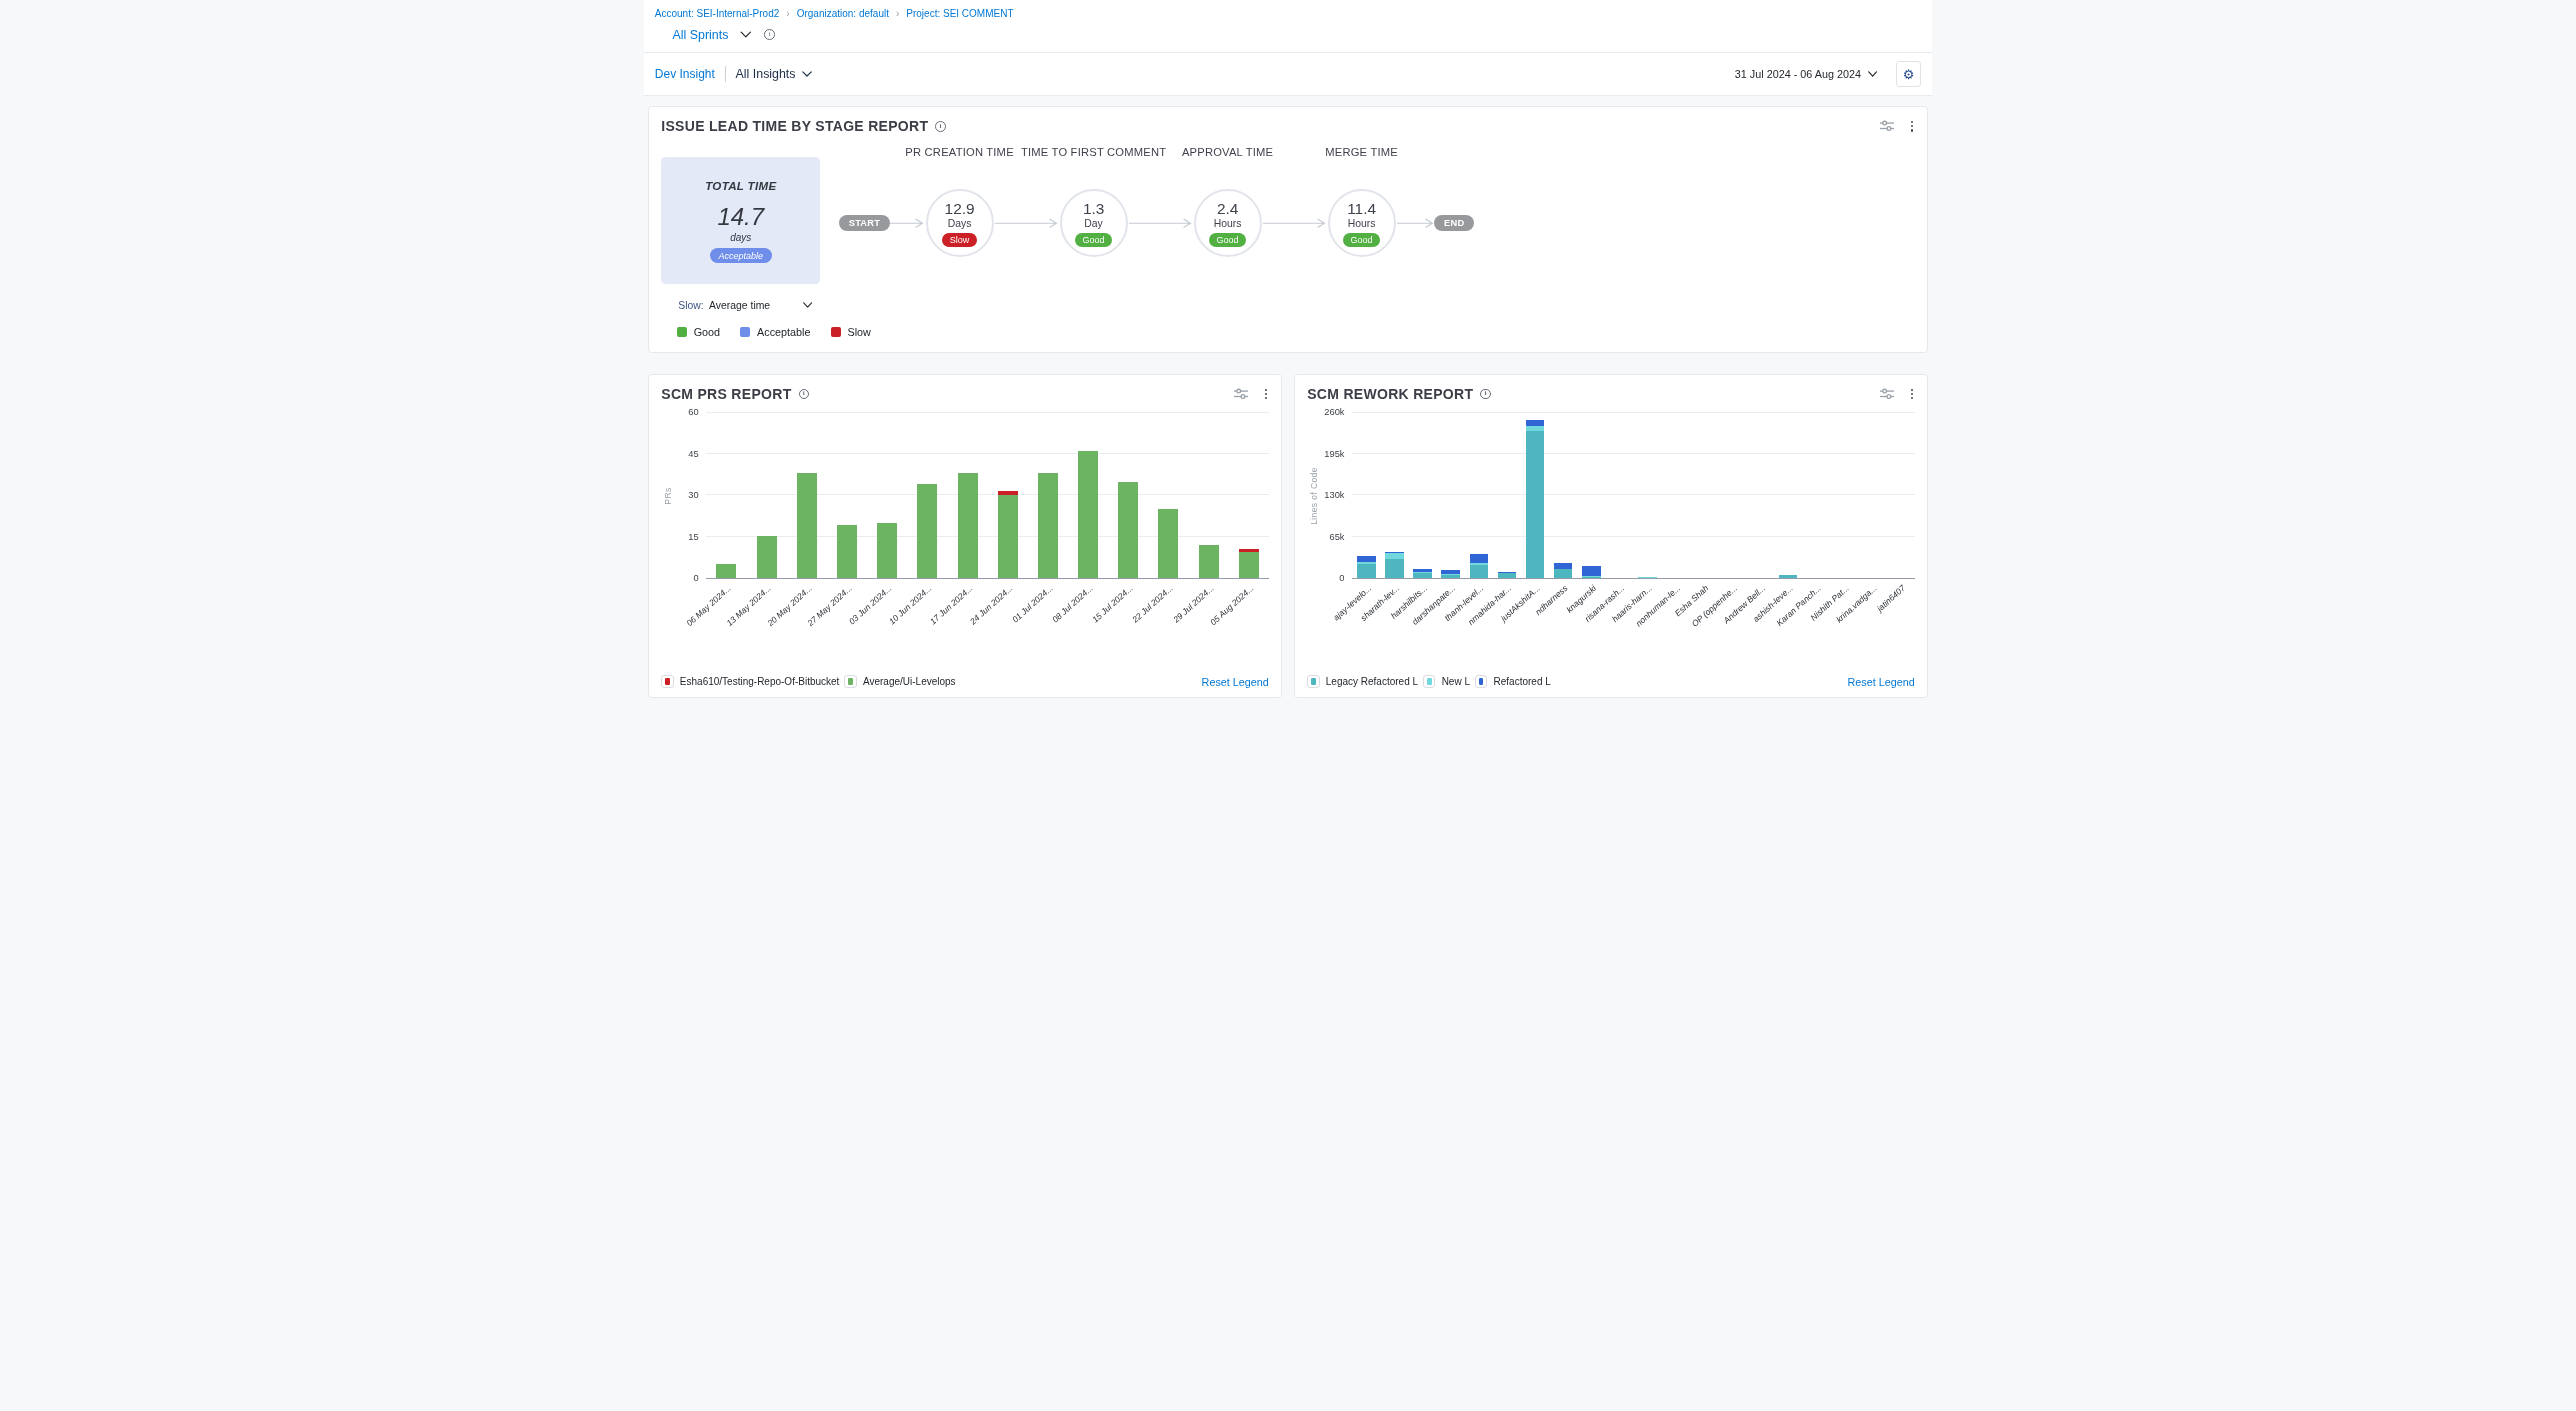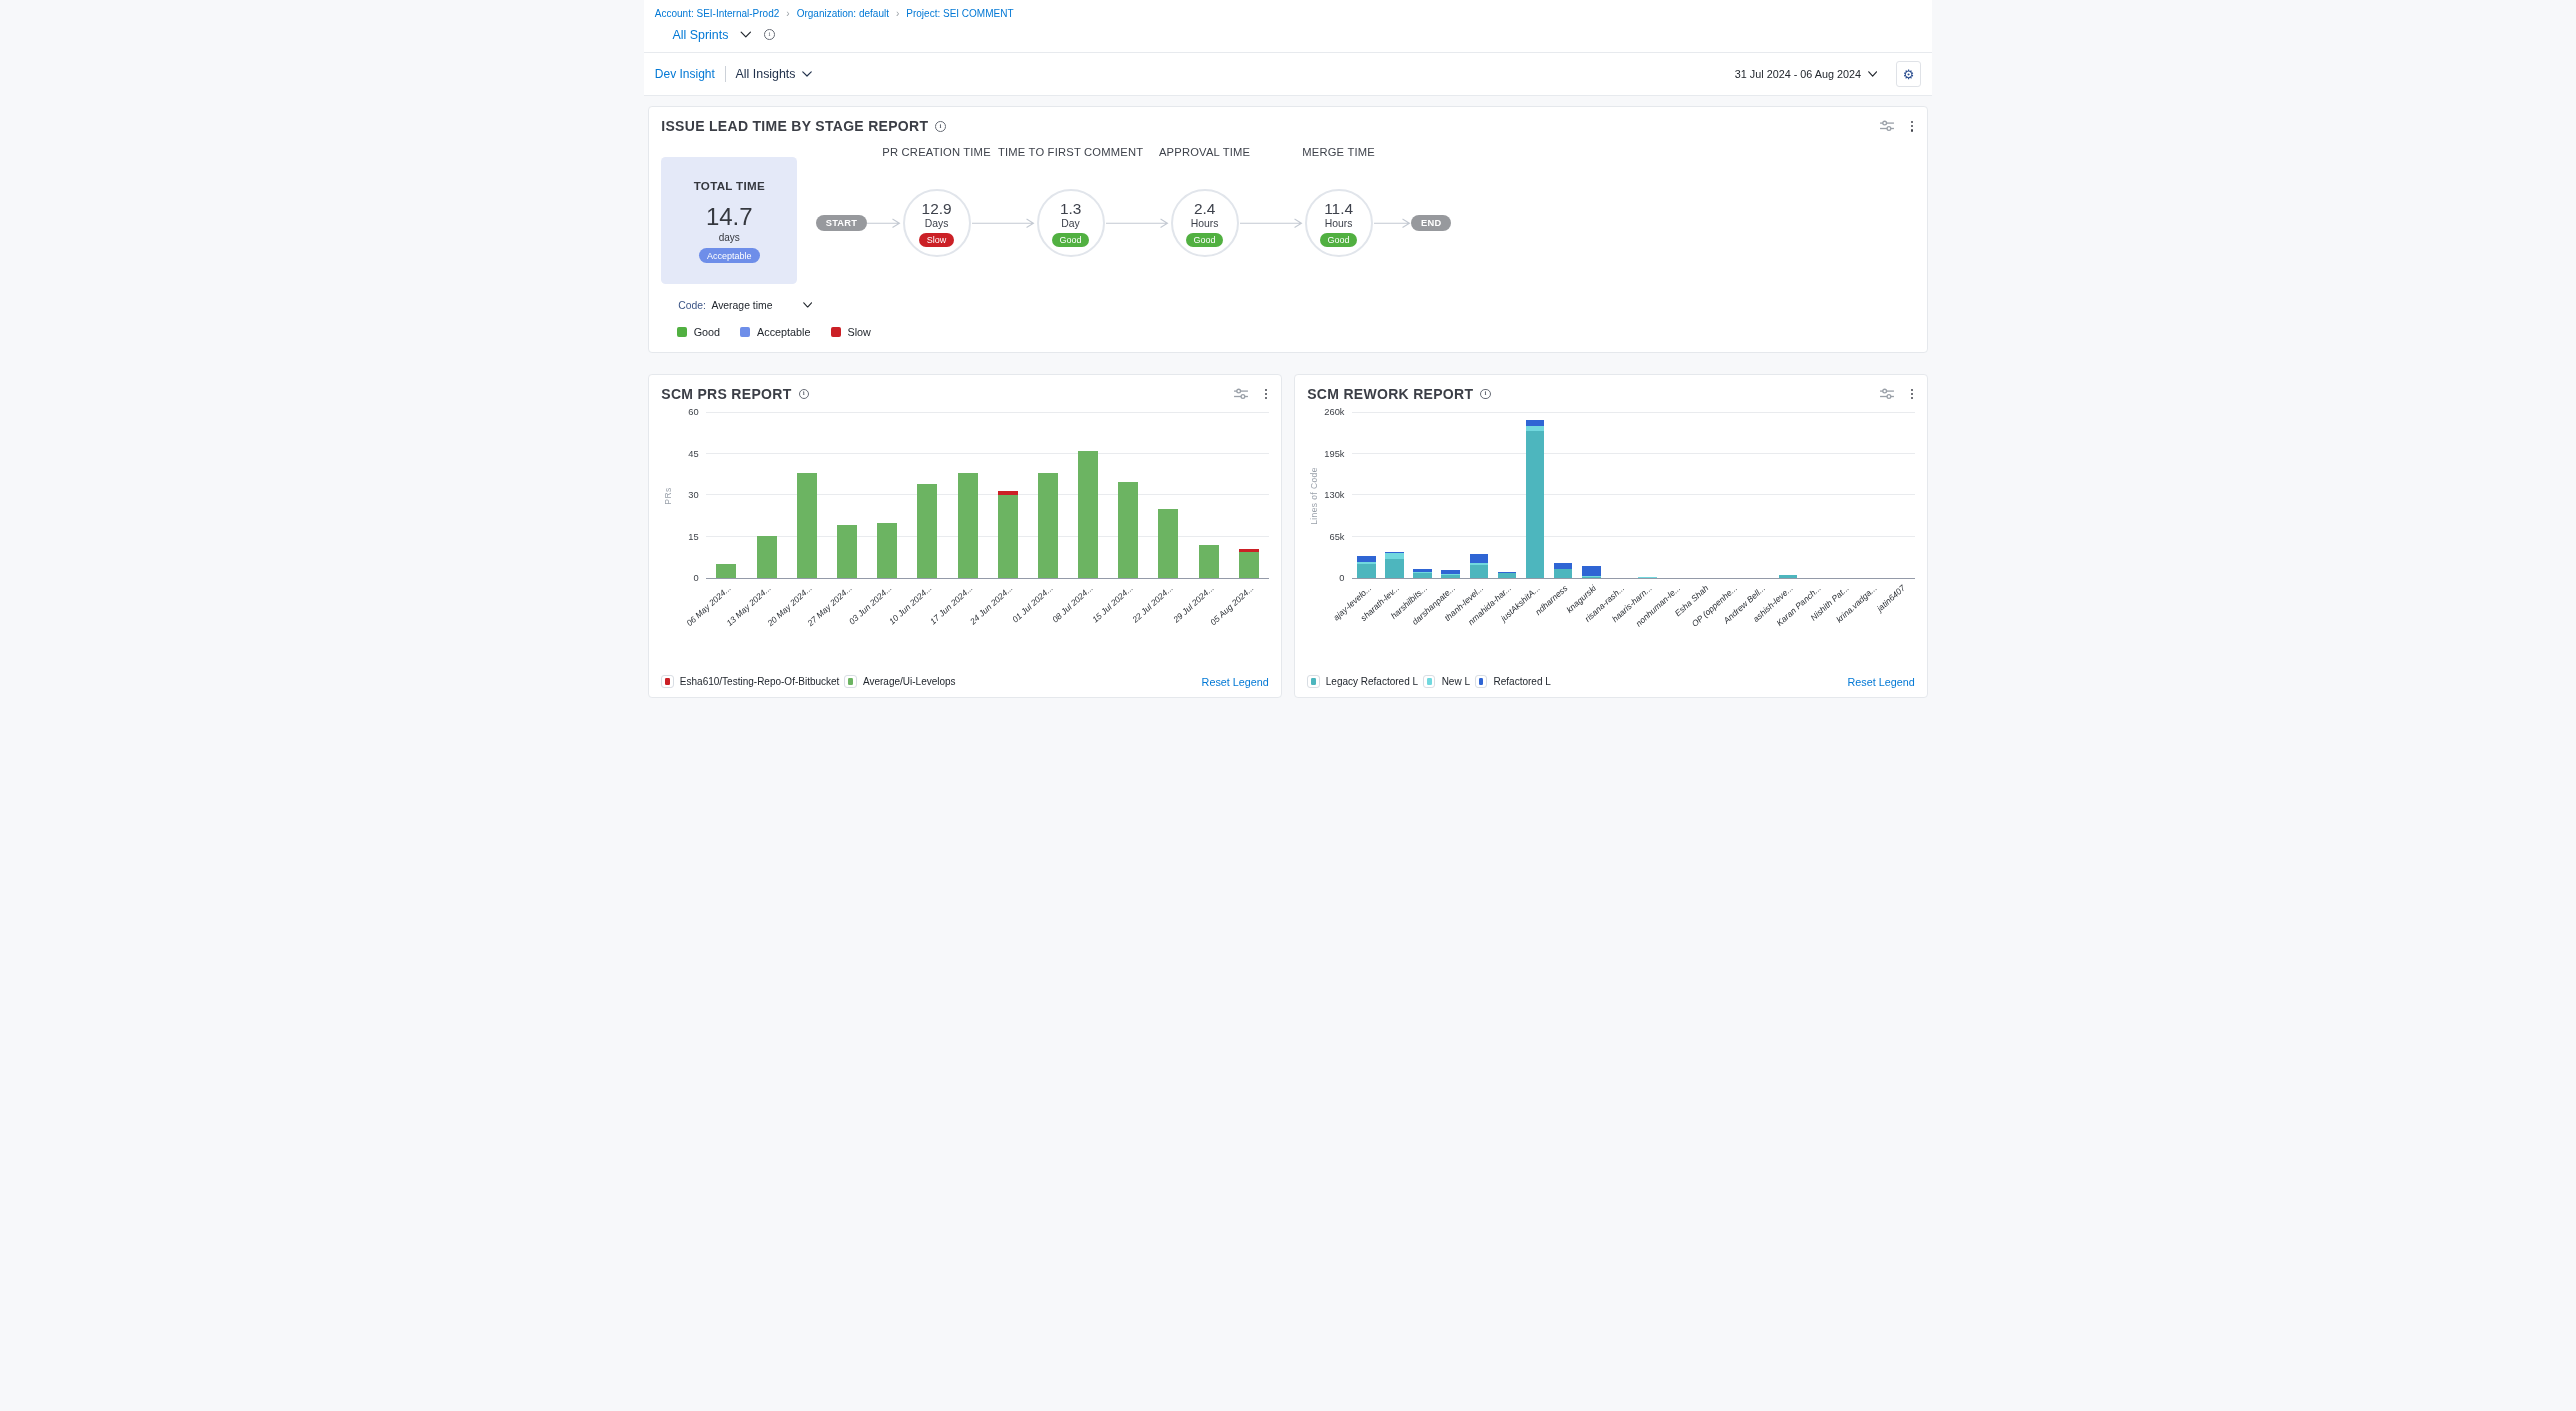--- a/index.html
+++ b/index.html
@@ -41,23 +41,23 @@
   .panel-title { display:flex; align-items:center; gap:7px; font-size:14px; font-weight:700; letter-spacing:0.3px; color:#3b3e46; }
   .panel-actions { display:flex; align-items:center; gap:15.4px; }
   .sliders-icon { cursor:pointer; display:inline-flex; }
   .kebab { display:flex; flex-direction:column; gap:1.9px; cursor:pointer; padding:1.5px; }
   .kebab i { width:2.3px; height:2.3px; background:#42454d; border-radius:50%; }
 
   
   .lead-panel { padding:10.8px 12.4px 14px; }
   .lead-body { display:flex; margin-top:6.2px; }
   .total-card {
-    width:136px; height:127px; margin-top:17px; flex:none;
+    width:159px; height:127px; margin-top:17px; flex:none;
     background:#e4e9f8; border-radius:4.6px;
-    display:flex; flex-direction:column; align-items:center; justify-content:center;
+    display:flex; flex-direction:column; align-items:center; justify-content:center;font-style:italic;
   }
   .tc-title { font-size:11.6px; font-weight:700; color:#35383f; letter-spacing:0.3px; }
   .tc-value { font-size:24px; color:#35383f; margin-top:10.8px; }
   .tc-unit  { font-size:10px; color:#35383f; margin-top:1.5px; }
   .status-pill { color:#fff; font-size:9px; border-radius:8.5px; padding:2.3px 8.5px; display:inline-block; }
   .tc-badge { margin-top:5.4px; }
 
   .flow { display:flex; align-items:center; margin-left:18.5px; padding-top:49px; height:117px; }
   .endpoint { background:#97999d; color:#fff; font-size:9.3px; font-weight:700; letter-spacing:0.2px; padding:3.1px 10px; border-radius:10px; flex:none; }
   .arrow { flex:none; display:block; }
@@ -244,21 +244,21 @@
             </div>
           </div>
           <svg class="arrow" width="37" height="12.4" viewBox="0 0 48 16">
               <path d="M0 8 H46 M37 2.5 L46 8 L37 13.5" fill="none" stroke="#c3c9d2" stroke-width="1.4"></path>
             </svg>
           <span class="endpoint">END</span>
         </div>
       </div>
 
       <div class="show-row">
-        <span class="show-label">Code:</span>
+        <span class="show-label">Slow:</span>
         <span class="show-value">Average time</span>
         <svg class="chev" width="9.3" height="6.2" viewBox="0 0 12 8">
             <path d="M1 1 L6 6.5 L11 1" fill="none" stroke="#22272e" stroke-width="1.4" stroke-linecap="round" stroke-linejoin="round"></path>
           </svg>
       </div>
 
       <div class="legend-plain">
           <span class="legend-item">
             <span class="swatch" style="background: rgb(81, 176, 65);"></span>
             <span class="legend-label">Good</span>

